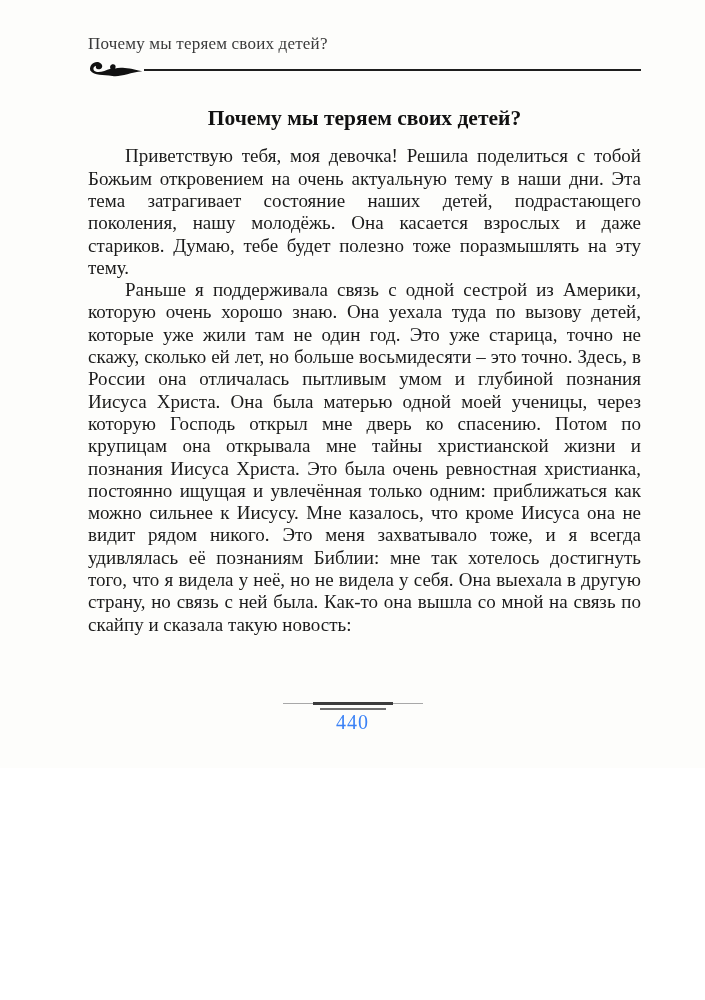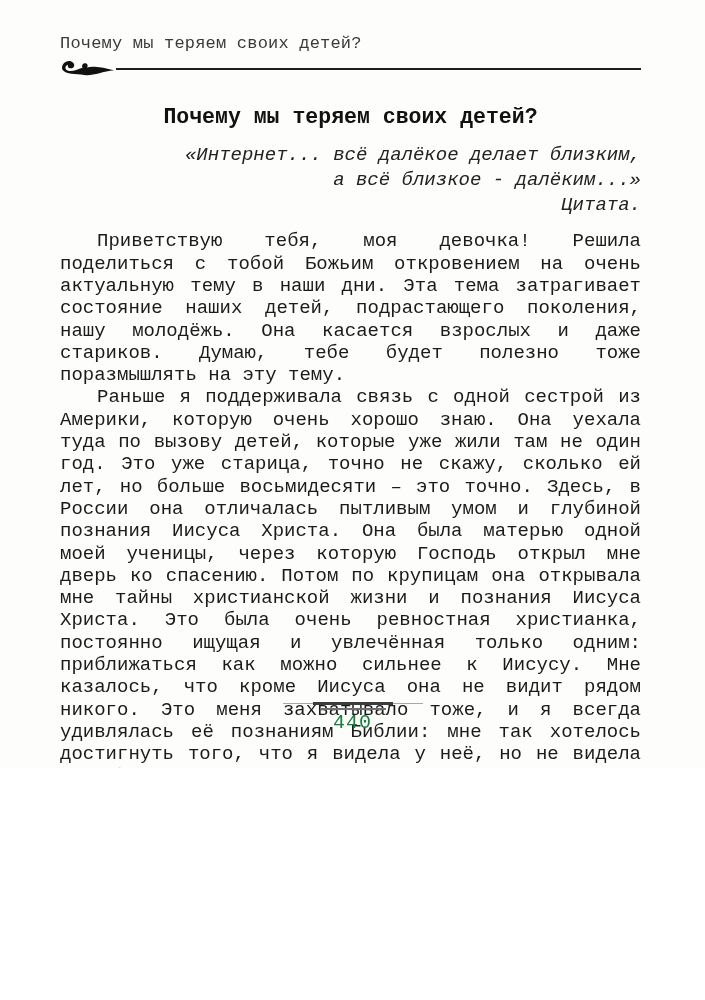--- a/index.html
+++ b/index.html
@@ -6,22 +6,22 @@
     margin: 0;
     padding: 0;
     background: #ffffff;
   }
   .page {
     position: relative;
     width: 705px;
     height: 768px;
     background: #fdfdfb;
     box-sizing: border-box;
-    padding: 34px 64px 0 60px;
-    font-family: Liberation Mono, monospace;
+    padding: 34px 64px 0 88px;
+    font-family: Liberation Serif, serif;
     color: #1b1b1b;
     overflow: hidden;
   }
   .running-header {
     font-size: 17px;
     color: #3a3a3a;
     letter-spacing: 0.2px;
   }
   .header-rule-row {
     display: flex;
@@ -96,21 +96,21 @@
   }
   .orn-line-short {
     position: absolute;
     top: 7px; left: 37px;
     width: 66px; height: 1.5px;
     background: #6f6f6f;
   }
   .page-number {
     margin-top: 1px;
     font-size: 20px;
-    color: #15803d;
+    color: #3b82f6;
     letter-spacing: 1px;
   }
 </style>
 </head>
 <body>
 
 <div class="page">
 
   <div class="running-header">Почему мы теряем своих детей?</div>
 
@@ -119,25 +119,20 @@
       <path fill="#111" d="M2.5,13.5 C1,7.5 7,2.5 12.5,4.5 C16.5,6 17,11 13,12 C10,12.8 7.8,10.5 9,8.2
            C5.5,9.2 4.8,13 8.4,14.6 C13,16.6 19,13.2 25,11.4 C23.6,9.2 25,6.2 28,6.4
            C30.6,6.6 31.4,9.4 29.8,11.2 C36,9.6 44,10.4 60,14.4 C46,16 36,21 27,19.6
            C17,18 7,19.5 2.5,13.5 Z"></path>
     </svg>
     <div class="rule"></div>
   </div>
 
   <h1 class="title">Почему мы теряем своих детей?</h1>
 
-  <div class="epigraph">
-    <div>«Интернет... всё далёкое делает близким,</div>
-    <div>а всё близкое - далёким...»</div>
-    <div>Цитата.</div>
-  </div>
 
   <div class="body-text">
     <p>Приветствую тебя, моя девочка! Решила поделиться с тобой Божьим откровением на очень актуальную тему в наши дни. Эта тема затрагивает состояние наших детей, подрастающего поколения, нашу молодёжь. Она касается взрослых и даже стариков. Думаю, тебе будет полезно тоже поразмышлять на эту тему.</p>
     <p>Раньше я поддерживала связь с одной сестрой из Америки, которую очень хорошо знаю. Она уехала туда по вызову детей, которые уже жили там не один год. Это уже старица, точно не скажу, сколько ей лет, но больше восьмидесяти – это точно. Здесь, в России она отличалась пытливым умом и глубиной познания Иисуса Христа. Она была матерью одной моей ученицы, через которую Господь открыл мне дверь ко спасению. Потом по крупицам она открывала мне тайны христианской жизни и познания Иисуса Христа. Это была очень ревностная христианка, постоянно ищущая и увлечённая только одним: приближаться как можно сильнее к Иисусу. Мне казалось, что кроме Иисуса она не видит рядом никого. Это меня захватывало тоже, и я всегда удивлялась её познаниям Библии: мне так хотелось достигнуть того, что я видела у неё, но не видела у себя. Она выехала в другую страну, но связь с ней была. Как-то она вышла со мной на связь по скайпу и сказала такую новость:</p>
   </div>
 
   <div class="footer">
     <div class="footer-ornament">
       <div class="orn-line-long"></div>
       <div class="orn-line-mid"></div>

